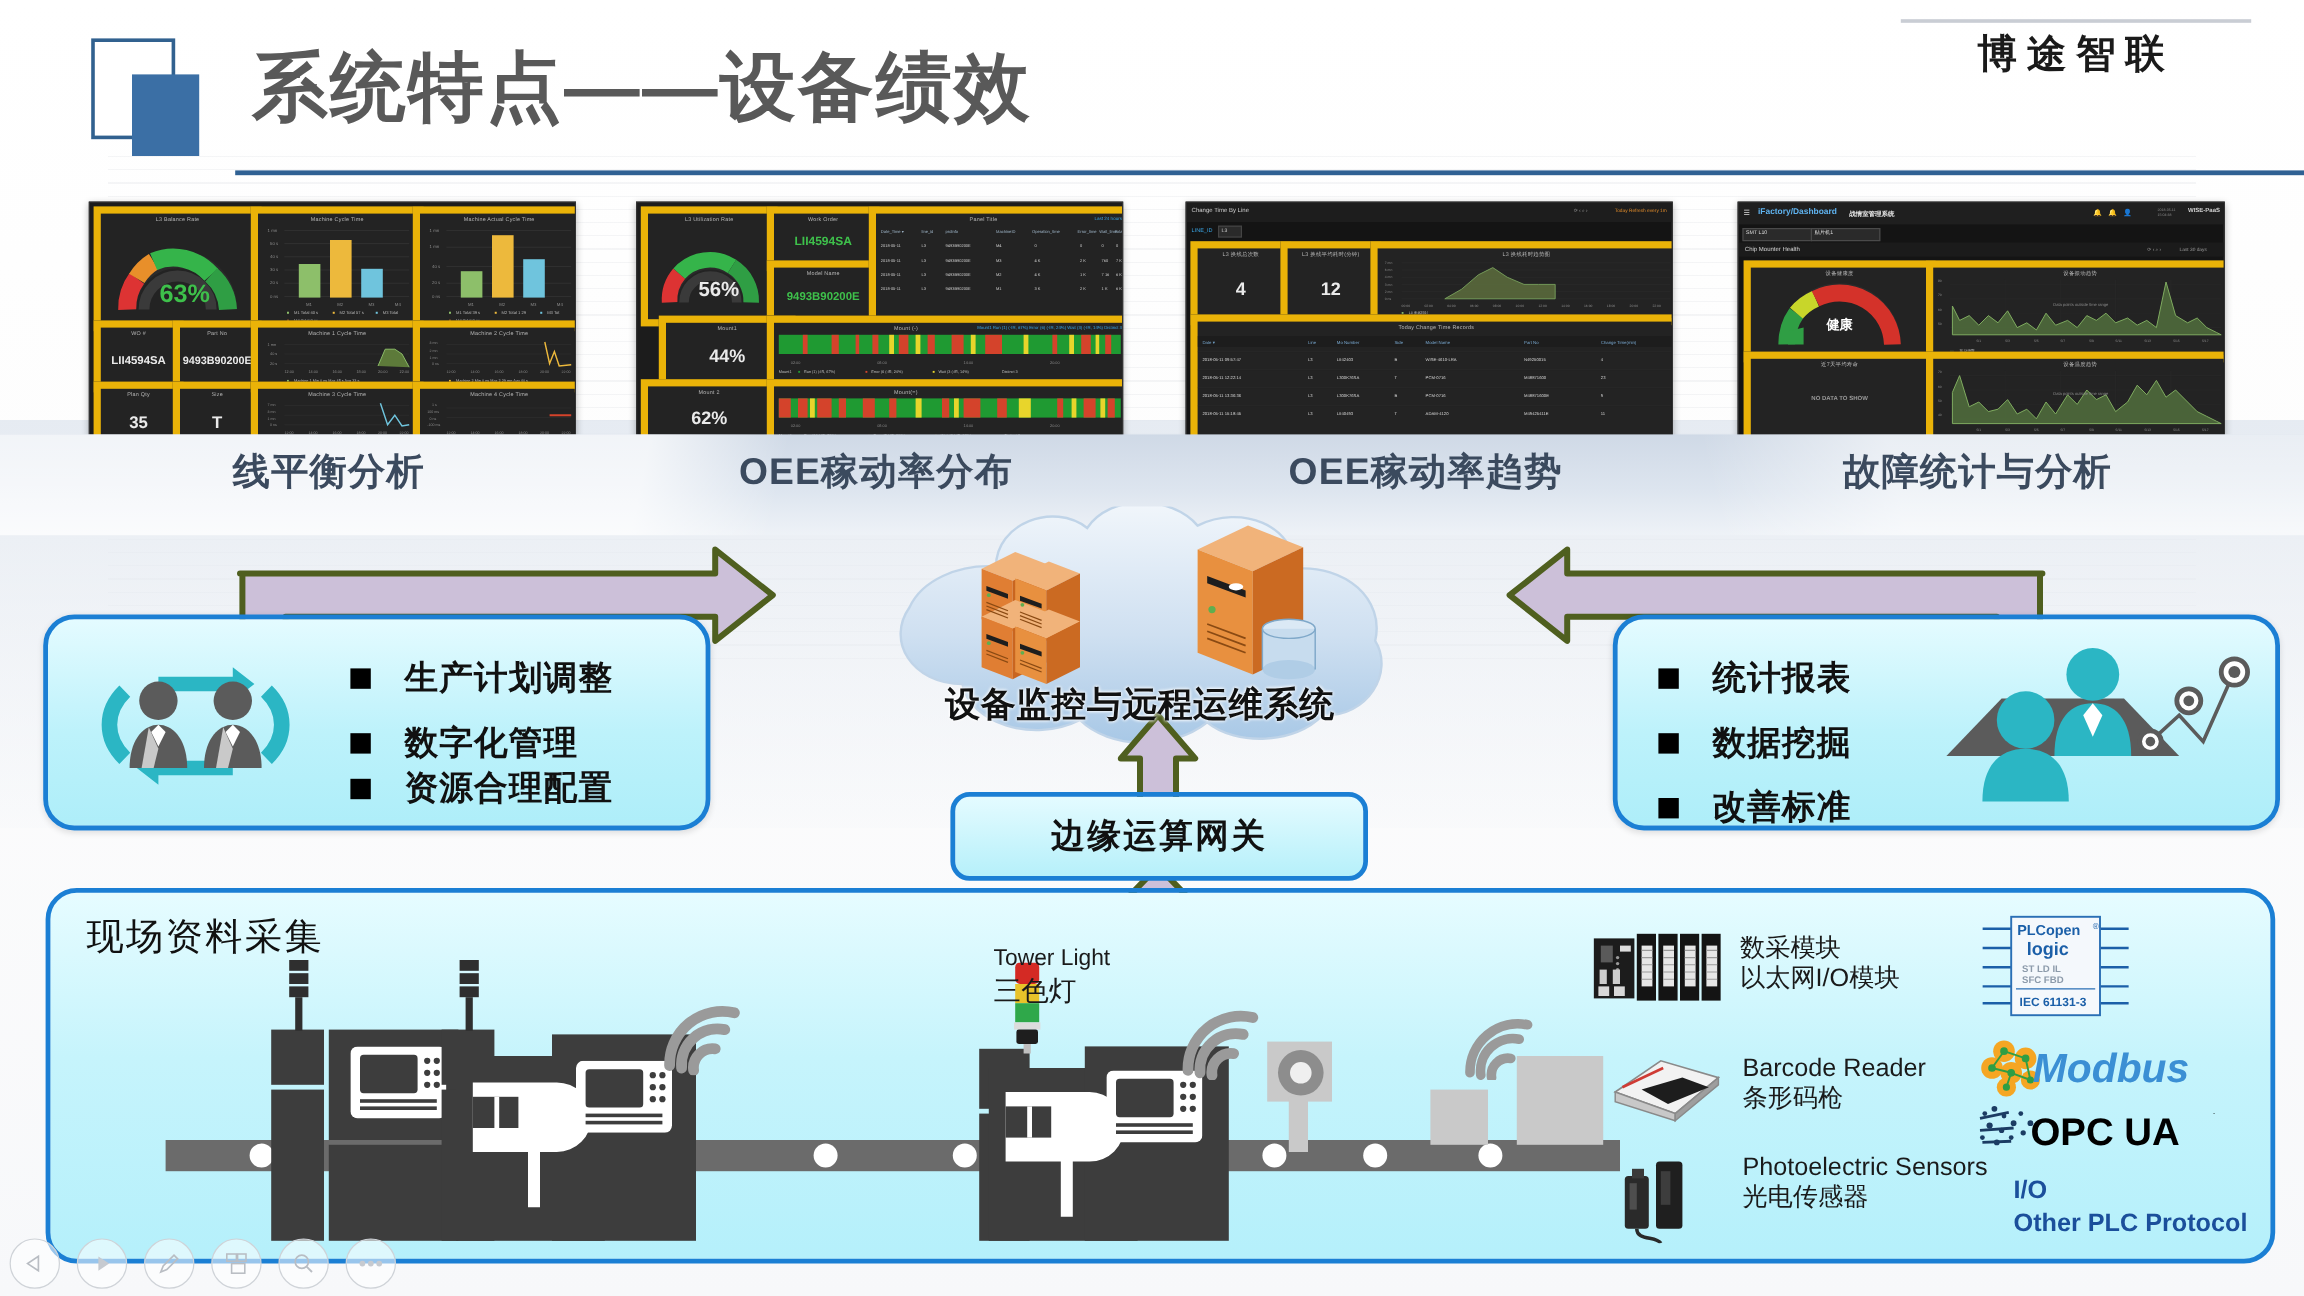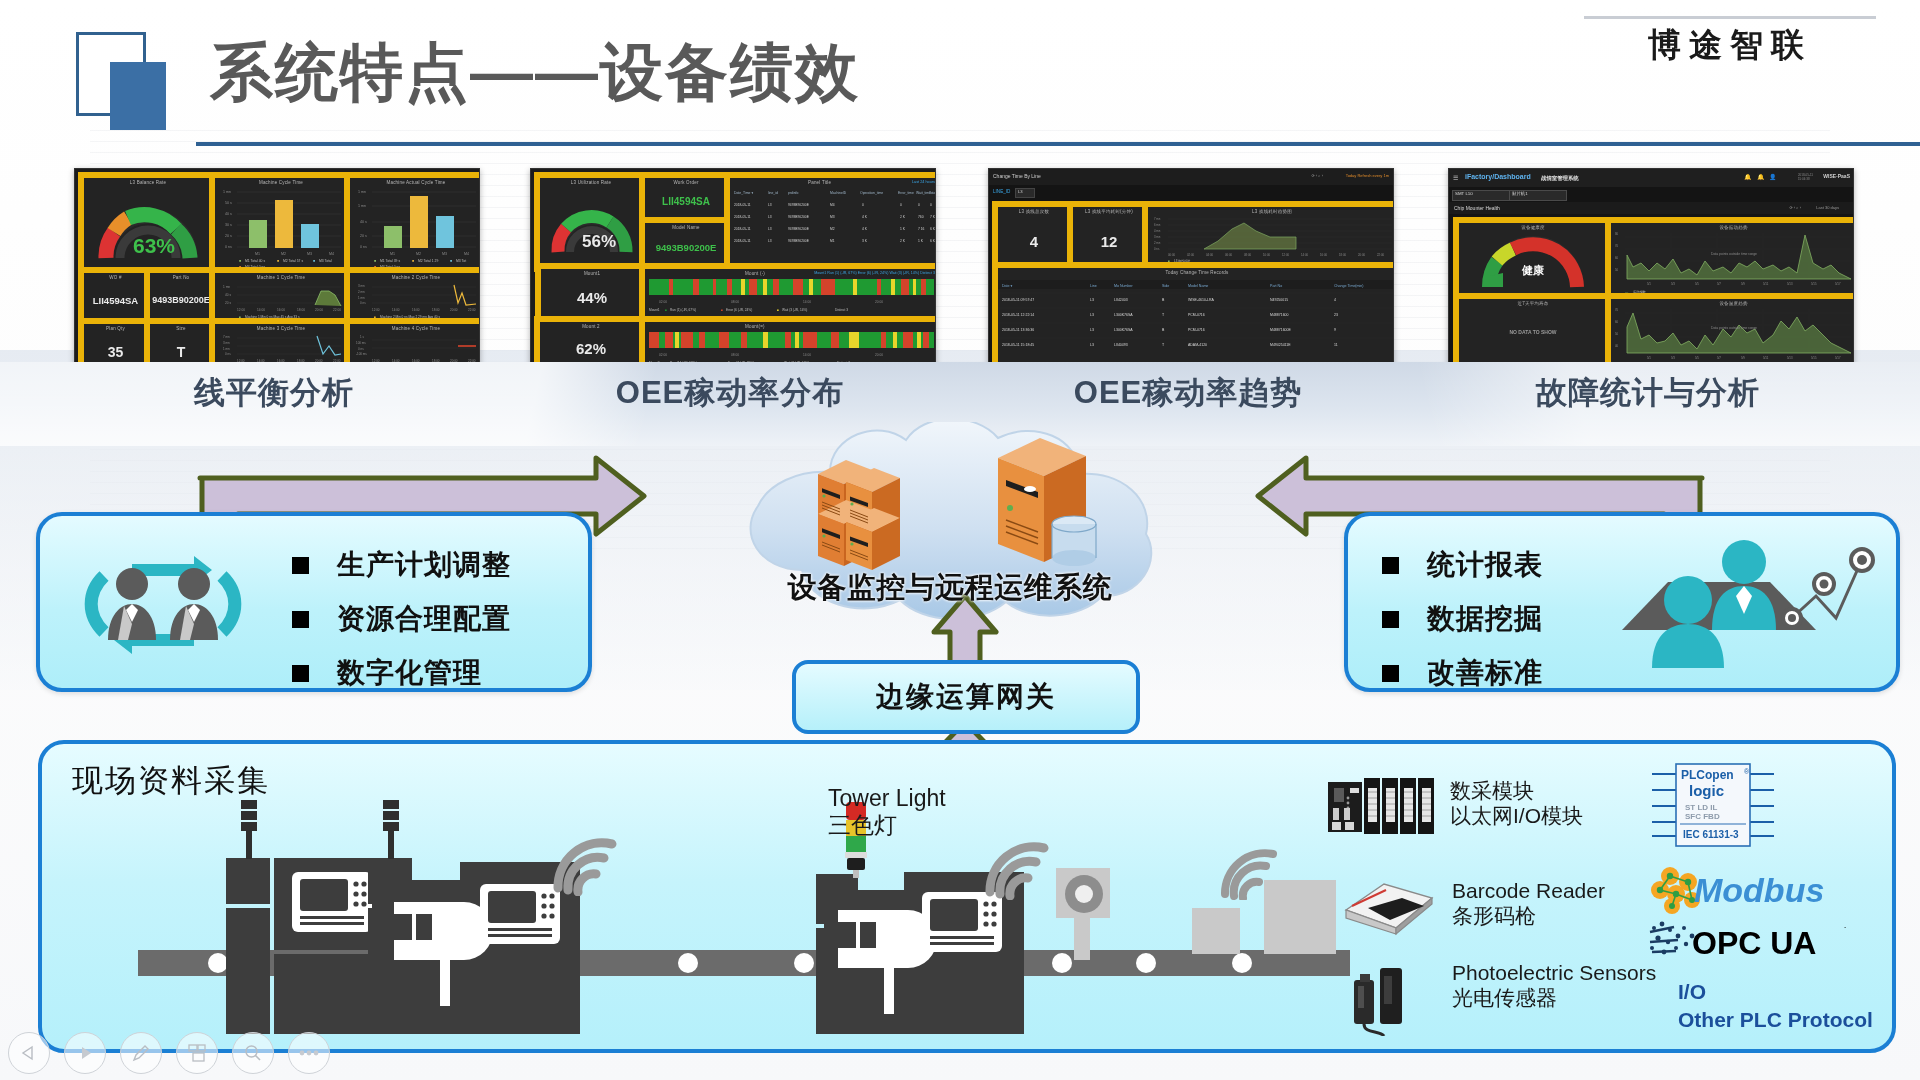--- a/index.html
+++ b/index.html
@@ -133,21 +133,21 @@
   .dev-txt{margin-left:16px;}
   .dev-en{font-size:21px;color:#1a1a1a;line-height:25px;white-space:nowrap;}
   .dev-cn{font-size:21px;color:#1a1a1a;line-height:25px;white-space:nowrap;}
 
   .protocol-txt{
     position:absolute;font-size:21px;font-weight:700;color:#1b4f9b;line-height:27px;
     white-space:nowrap;
   }
 
   .tower-label{position:absolute;left:828px;top:785px;}
-  .tower-en{font-size:23px;color:#1a1a1a;line-height:27px;}
+  .tower-en{font-size:19px;color:#1a1a1a;line-height:27px;}
   .tower-cn{font-size:23px;color:#1a1a1a;line-height:27px;}
 
   
   .ppt-bar{position:absolute;left:8px;top:1032px;display:flex;gap:14px;z-index:30;}
   .ppt-btn{
     width:40px;height:40px;border-radius:50%;border:1px solid #cfd3d8;
     background:rgba(255,255,255,.55);display:flex;align-items:center;justify-content:center;
     color:#b9bdc3;
   }
 
@@ -446,21 +446,21 @@
             <text x="58" y="56">9493B90200E</text>
             <text x="100" y="56">M1</text>
             <text x="132" y="56">3 K</text>
             <text x="170" y="56">2 K</text>
             <text x="188" y="56">1 K</text>
             <text x="200" y="56">6 K</text>
         </g>
       </svg>
     </div>
 
-    <div class="dpanel" style="left:4px;top:94px;width:102px;height:50px;">
+    <div class="dpanel" style="left:18px;top:94px;width:102px;height:50px;">
       <div class="dlabel">Mount1</div>
       <div class="dbig" style="top:20px;font-size:15px;">44%</div>
     </div>
     <div class="dpanel" style="left:108px;top:94px;width:293px;height:50px;">
       <div class="dlabel" style="left:100px;width:auto;">Mount (-)</div>
       <div style="position:absolute;right:3px;top:2px;color:#3aa7e8;font-size:3.6px;">Mount1  Run (1) (-IR, 67%)   Error (6) (-IR, 24%)   Wait (3) (-IR, 14%)   Distinct 3</div>
       <svg width="293" height="50" style="position:absolute;left:0;top:8px;">
         <g>
           <rect x="4" y="2" width="285" height="16" fill="#1f9a32"></rect>
           <g fill="#d4432b">
@@ -901,27 +901,27 @@
   <g fill="#c9c9c9">
     <path d="M54 70 L62 88 L58 104 L48 104 Z"></path>
     <path d="M116 70 L124 88 L120 104 L110 104 Z"></path>
   </g>
 </svg>
 <div class="bullets" style="left:292px;top:546px;">
   <div class="bline">
       <span class="bsq"></span>
     <span class="btxt">生产计划调整</span>
     </div>
+  <div class="bline" style="margin-bottom:0;">
+      <span class="bsq"></span>
+    <span class="btxt">数字化管理</span>
+    </div>
   <div class="bline">
       <span class="bsq"></span>
     <span class="btxt">资源合理配置</span>
-    </div>
-  <div class="bline" style="margin-bottom:0;">
-      <span class="bsq"></span>
-    <span class="btxt">数字化管理</span>
     </div>
 </div>
 
 <div class="panel" style="left:1344px;top:512px;width:548px;height:172px;"></div>
 <div class="bullets" style="left:1382px;top:546px;">
   <div class="bline">
       <span class="bsq"></span>
     <span class="btxt">统计报表</span>
     </div>
   <div class="bline">

